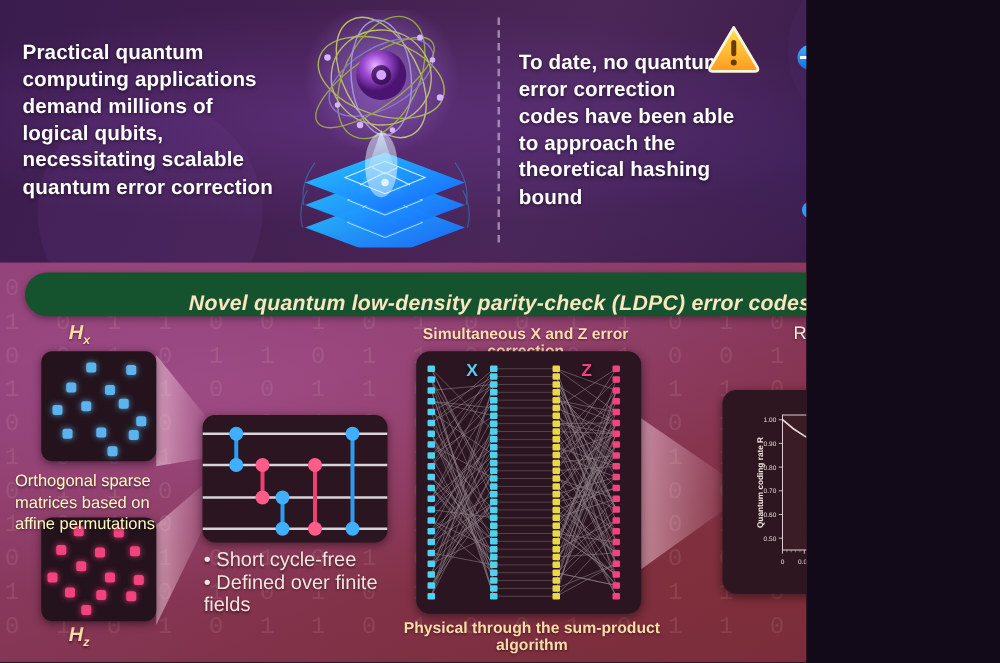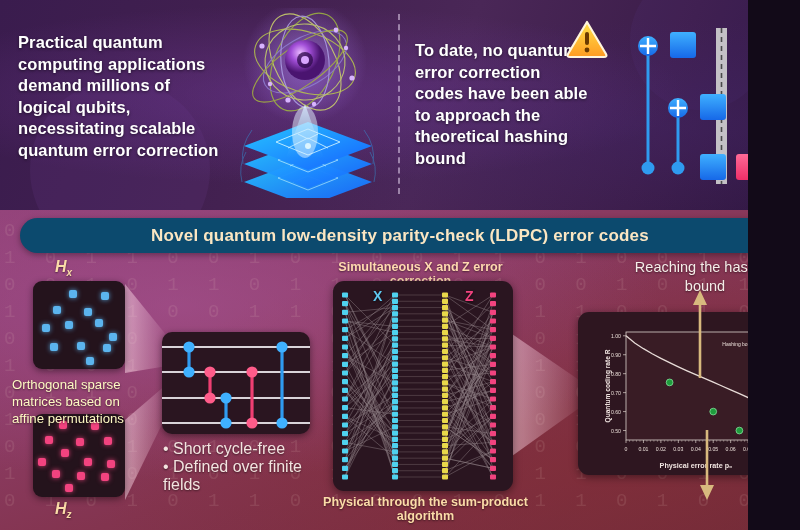--- a/index.html
+++ b/index.html
@@ -1,17 +1,17 @@
 <!DOCTYPE html>
 <html><head>
 <meta charset="utf-8">
 <style>
   html,body{margin:0;padding:0;background:#120a18;}
   body{width:800px;height:530px;overflow:hidden;font-family:"Liberation Sans",sans-serif;}
-  #root{position:relative;width:748px;height:530px;overflow:hidden;}
+  #root{position:relative;width:645px;height:530px;overflow:hidden;}
 
   
   .top-panel{position:absolute;left:0;top:0;width:800px;height:210px;
     background:linear-gradient(110deg,#3a1c4e 0%,#422050 30%,#4a2757 55%,#3c1d4a 80%,#2e1640 100%);}
   .top-panel:after{content:"";position:absolute;inset:0;
     background:radial-gradient(ellipse at 36% 45%,rgba(120,60,160,.45),transparent 55%),
                radial-gradient(ellipse at 82% 60%,rgba(70,40,110,.4),transparent 60%);}
   .divider{position:absolute;left:398px;top:14px;width:0;height:180px;
     border-left:2px dashed rgba(225,210,235,.55);z-index:5;}
 
@@ -32,22 +32,22 @@
   .bot-panel{position:absolute;left:0;top:210px;width:800px;height:320px;
     background:linear-gradient(160deg,#8e3f73 0%,#8b3c6c 18%,#8a3a60 38%,#83344f 58%,#7b2f44 78%,#6e2b3a 100%);}
   .bot-panel:before{content:"";position:absolute;inset:0;
     background:radial-gradient(ellipse at 22% 30%,rgba(175,90,160,.5),transparent 55%),
                radial-gradient(ellipse at 75% 80%,rgba(130,45,50,.55),transparent 60%);}
   .binary-bg{position:absolute;inset:0;opacity:.11;color:#f2d9c8;font-size:19px;line-height:27px;
     font-family:"Liberation Mono",monospace;letter-spacing:9px;white-space:pre;padding:8px 4px;
     pointer-events:none;overflow:hidden;}
 
   .banner{position:absolute;left:20px;top:218px;width:760px;height:35px;border-radius:18px;
-    background:#0c4a6e;display:flex;align-items:center;justify-content:center;z-index:8;
-    box-shadow:0 2px 6px rgba(0,0,0,.35);}
+    background:#14532d;display:flex;align-items:flex-end;justify-content:center;z-index:8;
+    box-shadow:0 2px 6px rgba(0,0,0,.35);font-style:italic;}
   .banner span{color:#fbe6c2;font-weight:bold;font-size:17px;letter-spacing:.2px;}
 
   .hlab{position:absolute;color:#fbdca8;font-weight:bold;font-style:italic;font-size:16px;z-index:9;
     text-shadow:0 1px 2px rgba(0,0,0,.5);}
   .hlab sub{font-size:10px;}
   #hx-lab{left:55px;top:258px;}
   #hz-lab{left:55px;top:500px;}
 
   .matbox{position:absolute;border-radius:9px;background:#24131c;z-index:9;
     box-shadow:0 2px 7px rgba(0,0,0,.45);overflow:hidden;}

